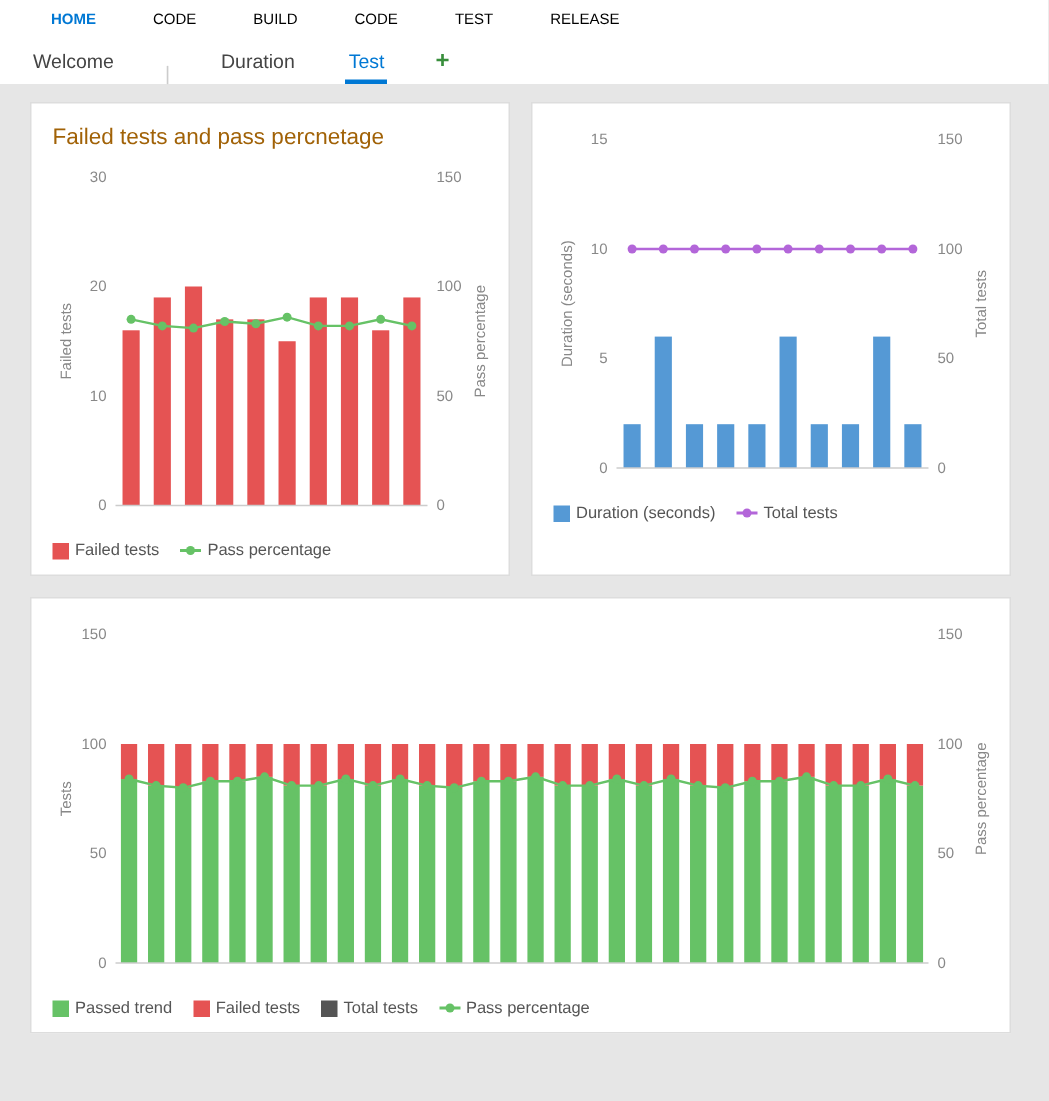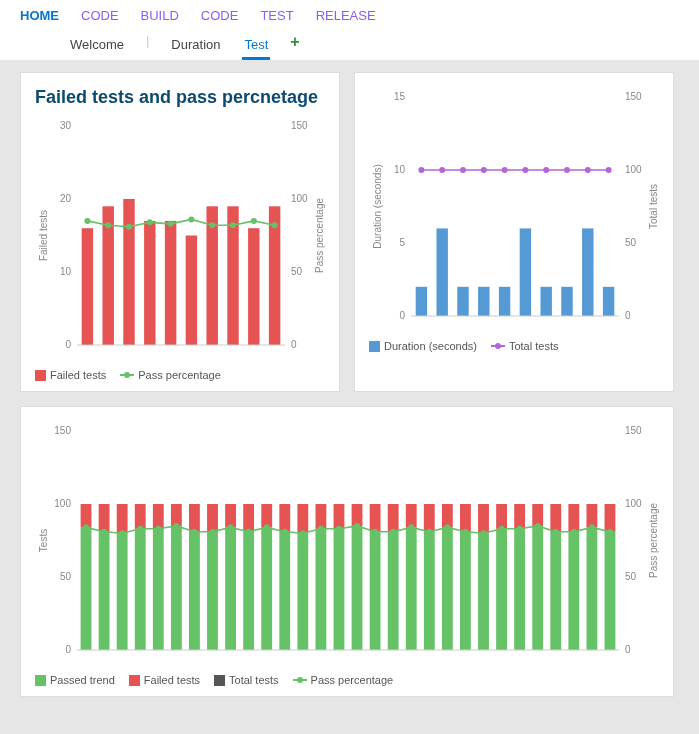--- a/index.html
+++ b/index.html
@@ -7,40 +7,40 @@
   body {
     font-family: "Segoe UI", Arial, sans-serif;
     background:#e6e6e6;
     width:699px;
     color:#333;
   }
   .top {
     background:#fff;
     padding:4px 20px 0 20px;
   }
-  .main-nav { display:flex; gap:22px; font-size:13px; }
-  .main-nav .nav-item { padding:4px 0; font-weight:400; color:#8b5cf6; cursor:pointer; }
+  .main-nav { display:flex; gap:38px; font-size:10px;margin-left:14px; }
+  .main-nav .nav-item { padding:4px 0; font-weight:400; color:#000000; cursor:pointer; }
   .main-nav .nav-item.active { color:#0078d4; font-weight:600; }
-  .sub-nav { display:flex; align-items:flex-start; gap:20px; font-size:13px; margin-top:6px; padding-bottom:0;margin-left:48px; }
+  .sub-nav { display:flex; align-items:flex-end; gap:32px; font-size:13px; margin-top:6px; padding-bottom:0; }
   .sub-nav .sub-item { padding:4px 2px 8px 2px; cursor:pointer; color:#444; }
   .sub-nav .divider { color:#ccc; }
   .sub-nav .sub-item.active { color:#0078d4; border-bottom:3px solid #0078d4; padding-bottom:5px; }
   .sub-nav .plus { color:#388e3c; font-size:16px; font-weight:bold; cursor:pointer; padding-bottom:6px; }
   .dash {
     padding:12px 20px 20px 20px;
     display:flex; flex-wrap:wrap; gap:14px;
   }
   .widget {
     background:#fff;
     border:1px solid #ddd;
     padding:14px 14px 10px 14px;
   }
   .widget.half { width:320px; }
   .widget.full { width:654px; }
-  .widget-title { font-size:18px; color:#0c4a6e; margin-bottom:8px;font-weight:bold; }
+  .widget-title { font-size:15px; color:#a16207; margin-bottom:8px; }
   svg { display:block; }
   .legend { display:flex; gap:14px; font-size:11px; color:#555; margin-top:8px; align-items:center; flex-wrap:wrap;}
   .legend .swatch { width:11px; height:11px; display:inline-block; margin-right:4px; vertical-align:middle;}
   .legend .line { width:14px; height:2px; display:inline-block; margin-right:4px; vertical-align:middle; position:relative;}
   .legend .line .dot { position:absolute; width:6px; height:6px; border-radius:50%; top:-2px; left:4px;}
   .legend span { display:inline-flex; align-items:center;}
 </style>
 </head>
 <body>
 

